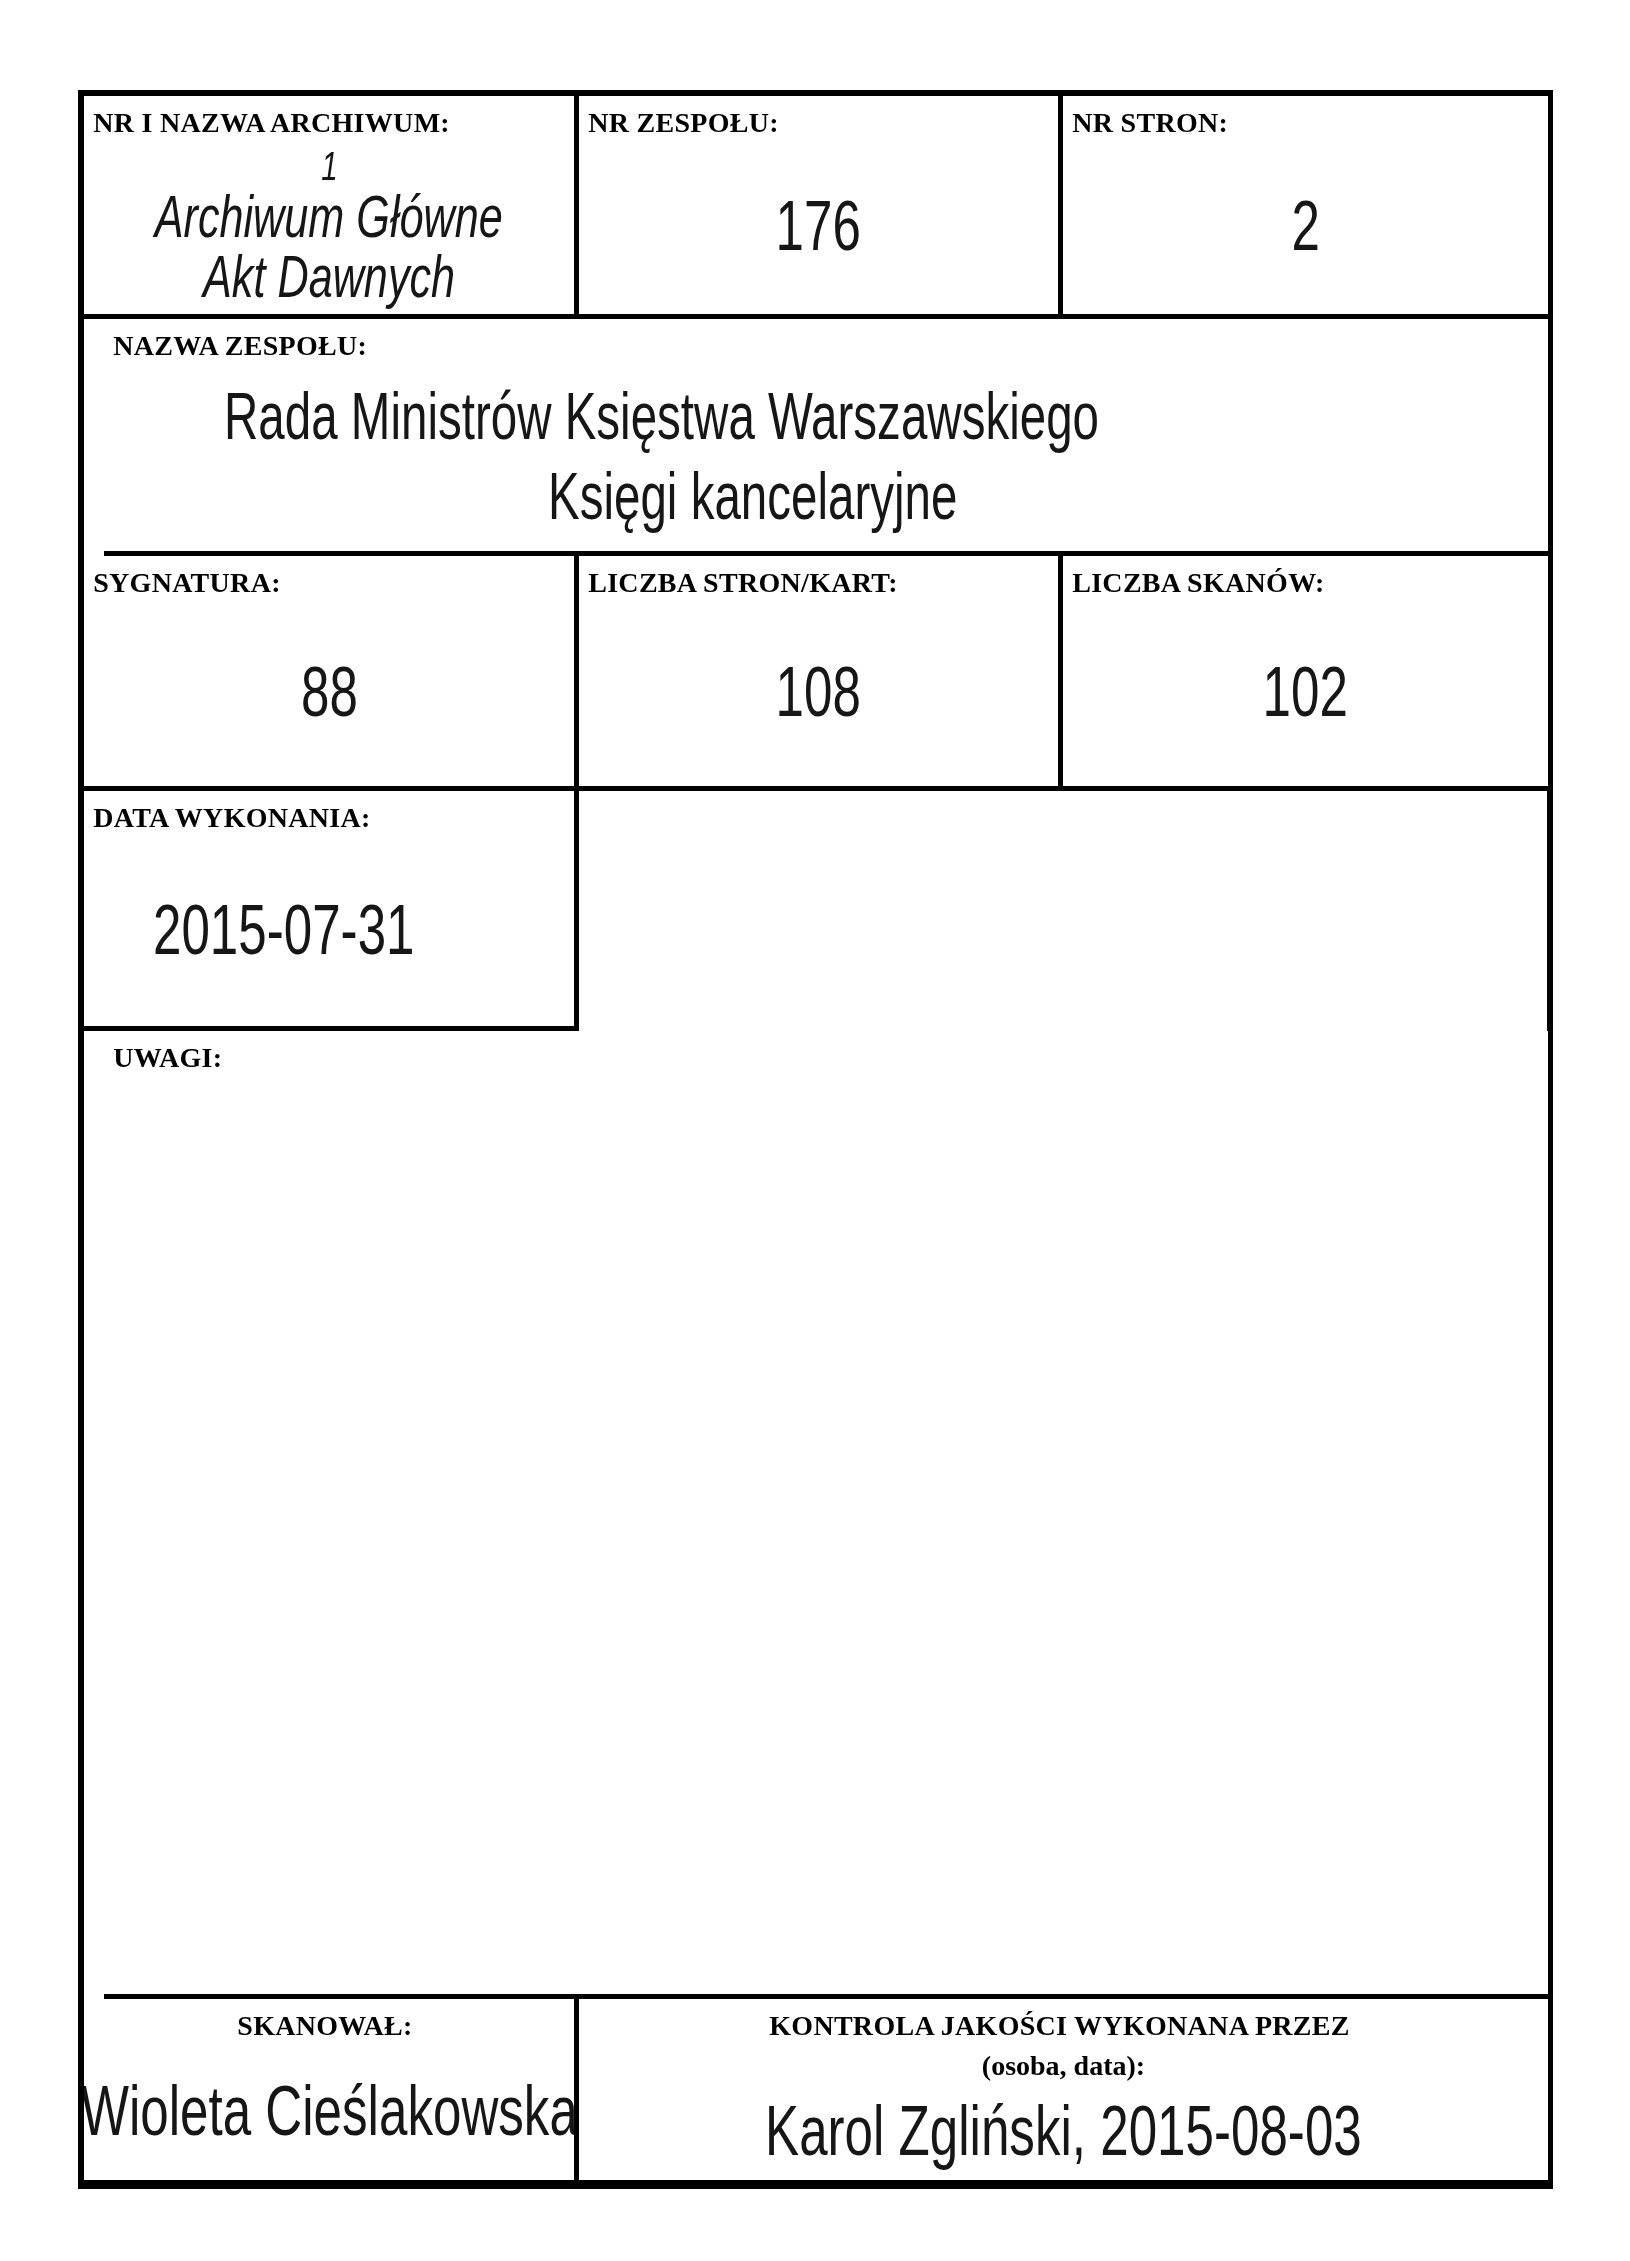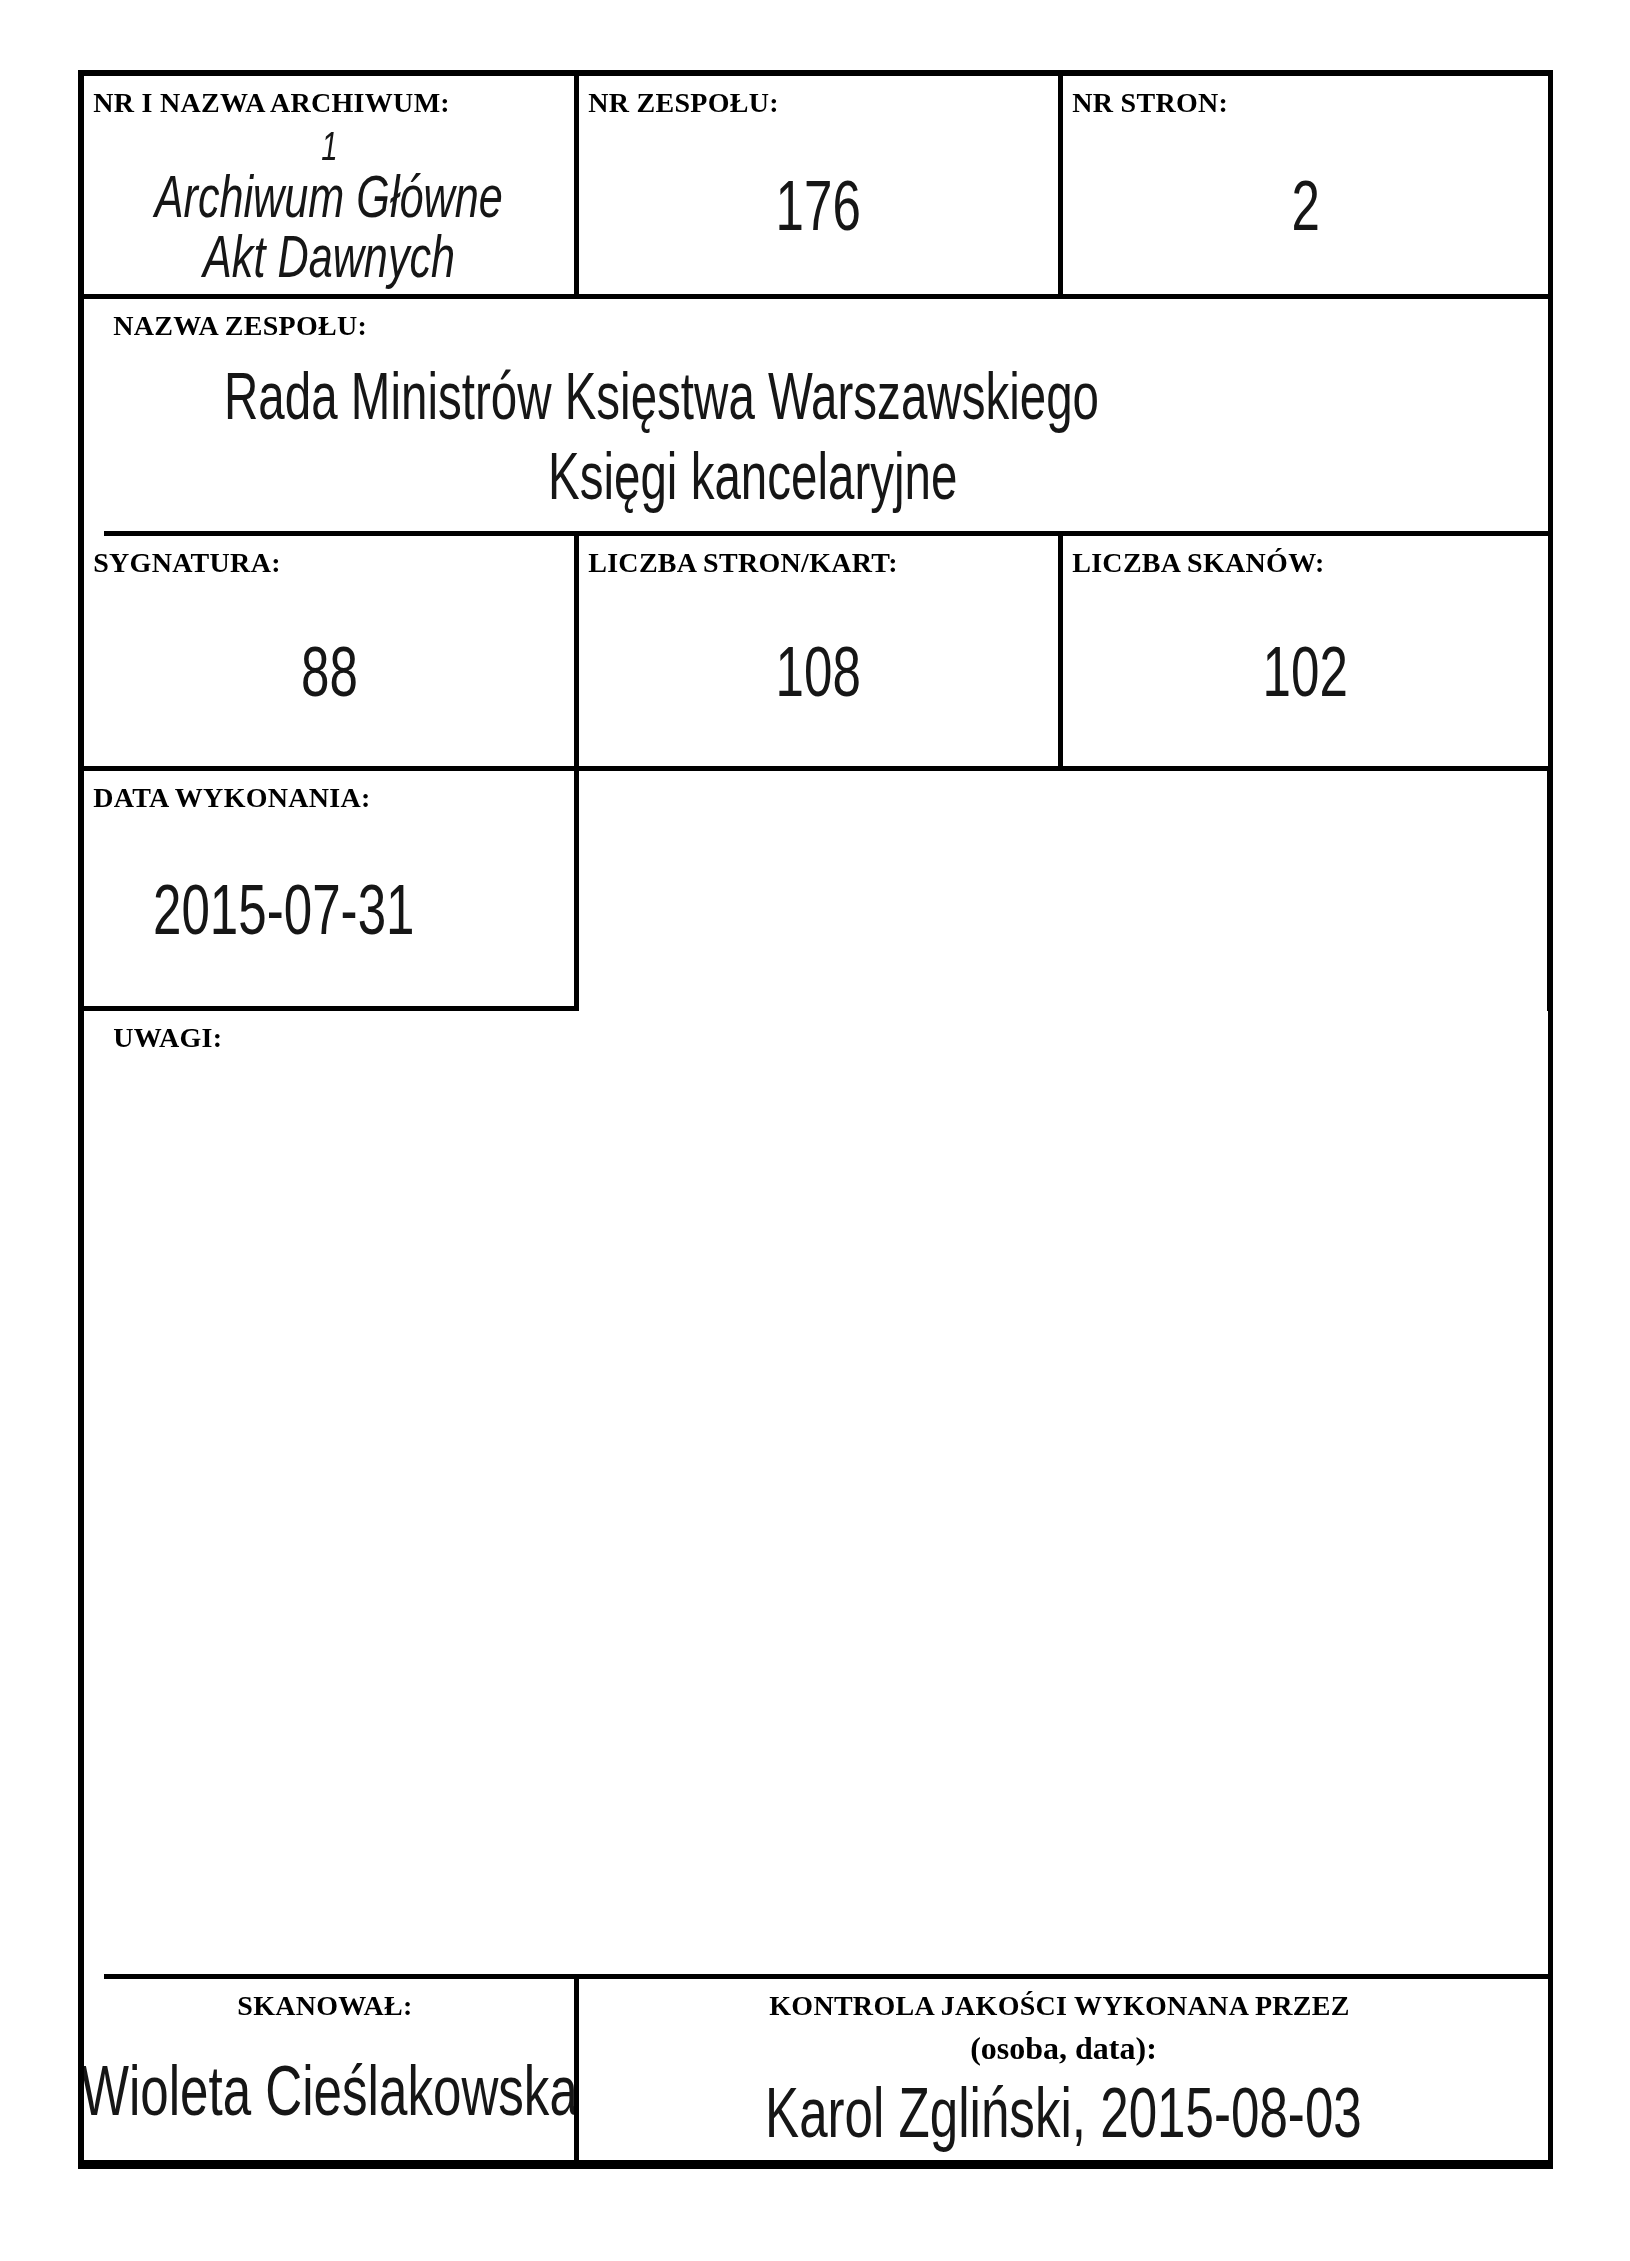--- a/index.html
+++ b/index.html
@@ -8,21 +8,21 @@
 
   .page {
     position:relative;
     width:1630px; height:2261px;
     background:#ffffff;
     overflow:hidden;
   }
 
   .form-table {
     position:absolute;
-    left:78px; top:70px;
+    left:78px; top:90px;
     width:1475px; height:2099px;
     border:6px solid #000;
     border-bottom-width:9.2px;
     background:#fff;
   }
 
   .grid {
     display:grid;
     width:1464px; height:2084px;
     grid-template-columns:495px 484px 485px;
@@ -48,21 +48,21 @@
     font-size:28px; line-height:1.15;
     letter-spacing:0.3px;
     color:#000;
     padding:10.5px 8px 0 9.2px;
     white-space:nowrap;
   }
   .lbl.center { text-align:center; padding-left:0; padding-right:8px; }
   .sublbl {
     font-family:"Liberation Serif", serif;
     font-weight:700;
-    font-size:32px; line-height:1.1;
+    font-size:28px; line-height:1.1;
     color:#000;
     text-align:center;
     padding-top:9.2px;
     white-space:nowrap;
   }
 
   .valwrap {
     flex:1;
     display:flex; flex-direction:column;
     align-items:center; justify-content:center;

